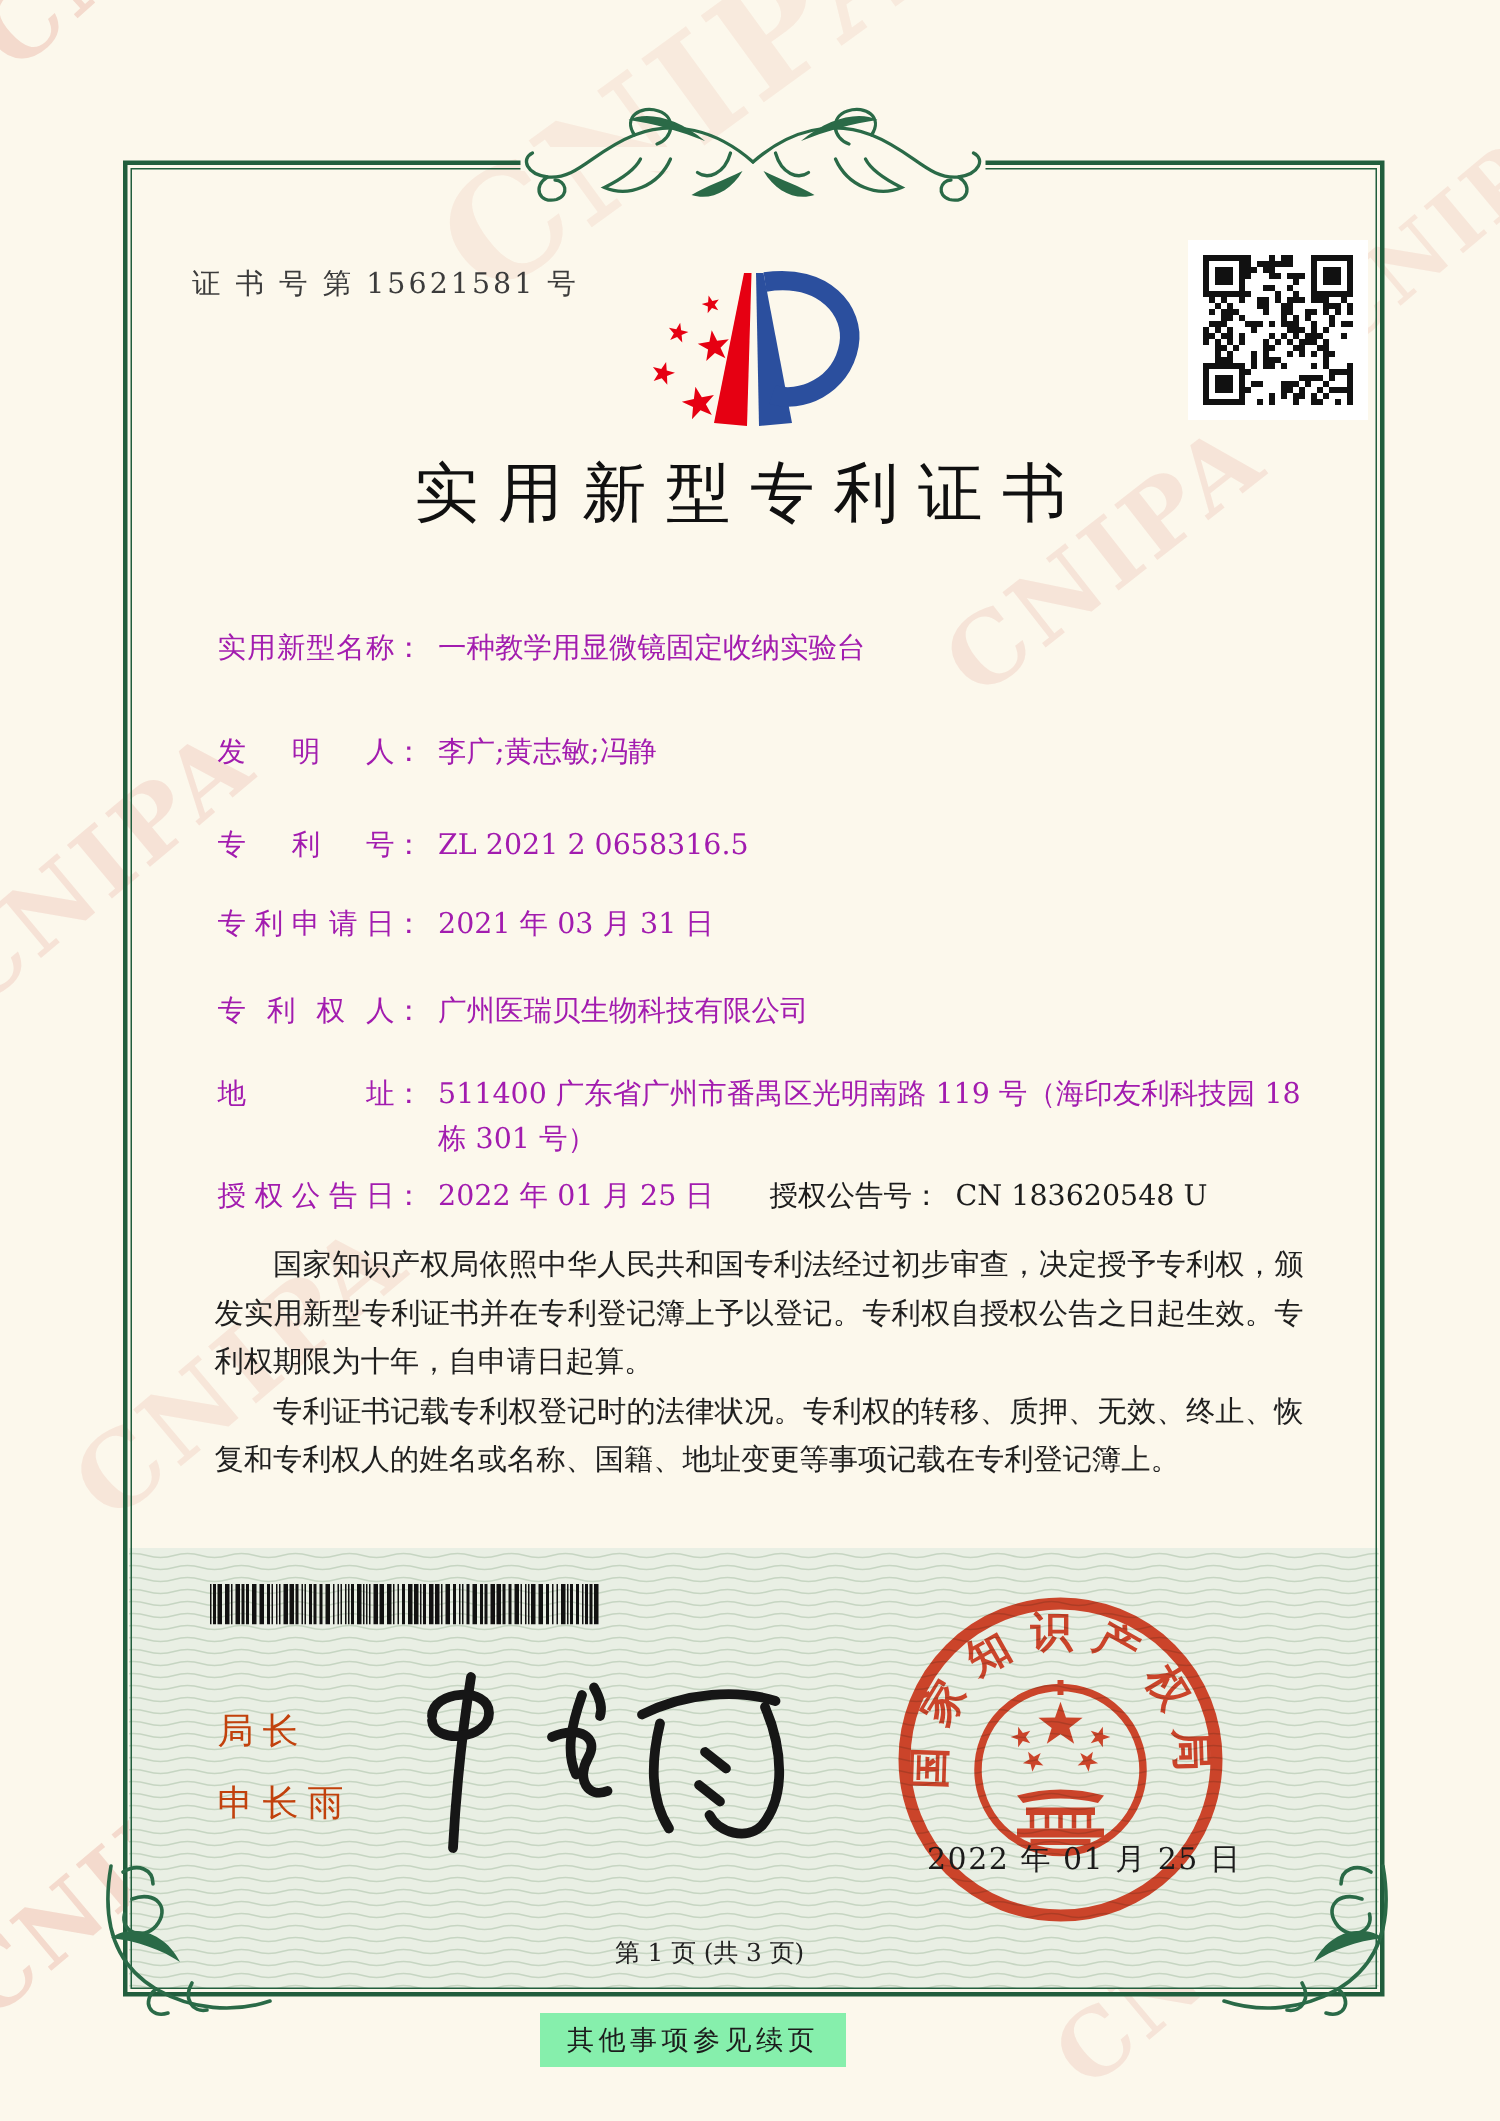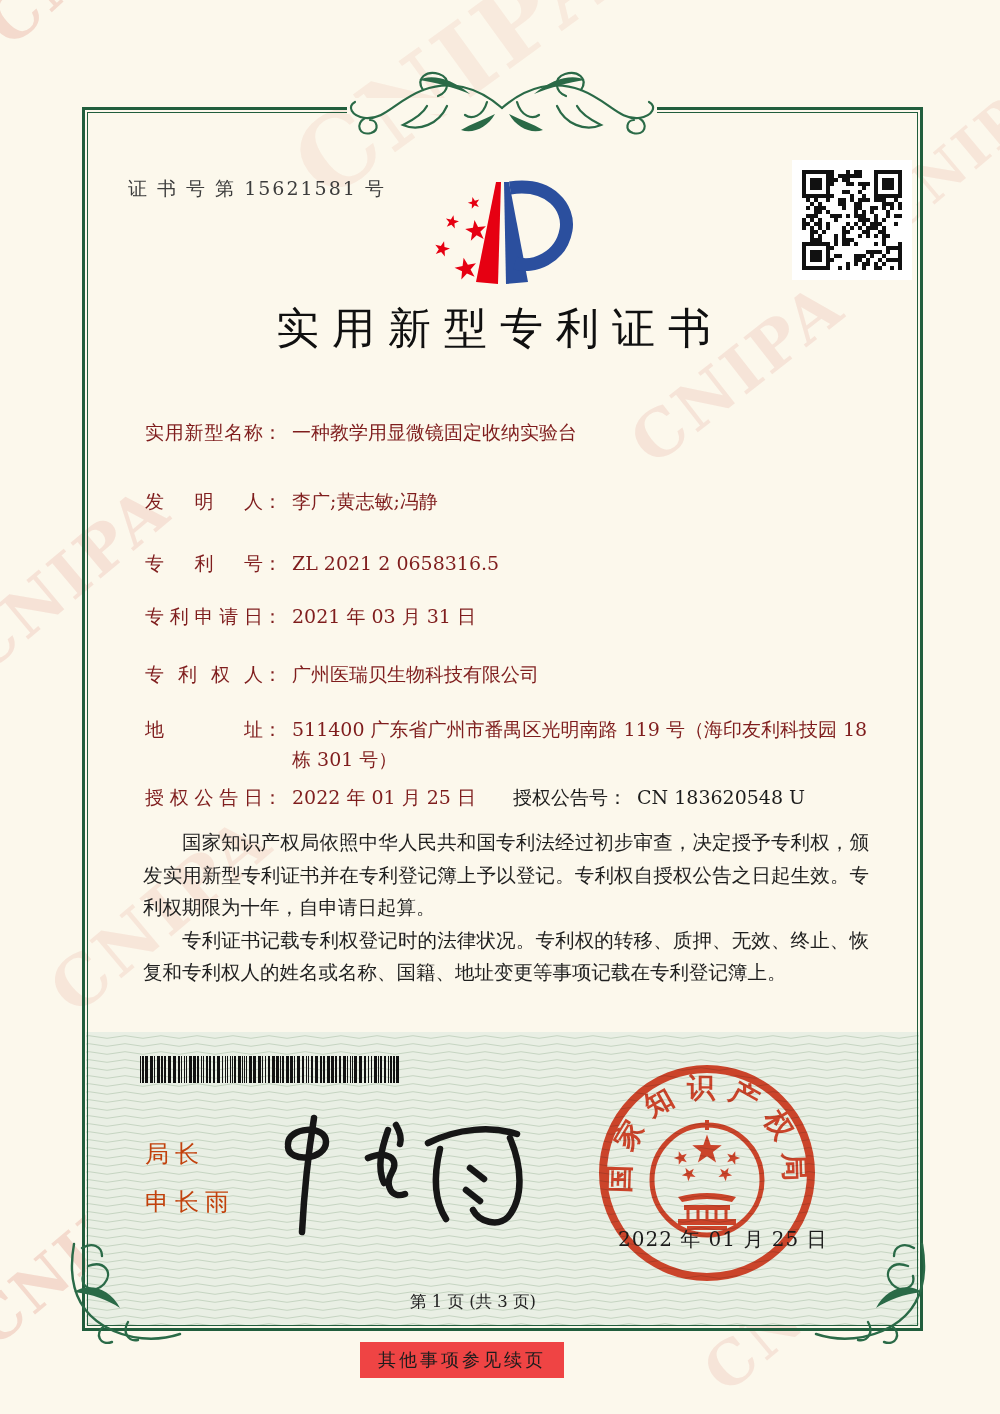--- a/index.html
+++ b/index.html
@@ -36,21 +36,21 @@
   
   .cert-no{position:absolute;left:128px;top:176px;z-index:3;font-size:19px;
     letter-spacing:2px;color:#3c3c3c;}
   .qr-wrap{position:absolute;left:792px;top:160px;width:120px;height:120px;
     background:#fff;z-index:3;display:flex;align-items:center;justify-content:center;}
   .logo{position:absolute;left:400px;top:170px;z-index:3;}
   .title{position:absolute;left:0;width:1000px;top:300px;z-index:3;text-align:center;
     font-size:43px;font-weight:normal;letter-spacing:13px;color:#101010;}
   
   .frow{position:absolute;left:145px;z-index:3;display:flex;font-size:19px;
-    line-height:30px;color:#7f1d1d;}
+    line-height:30px;color:#a21caf;}
   .flabel{display:inline-block;width:118px;text-align:justify;text-align-last:justify;
     flex:0 0 118px;}
   .fcolon{flex:0 0 auto;}
   .fvalue{padding-left:10px;max-width:600px;}
   .r0{top:417px}.r1{top:486px}.r2{top:548px}.r3{top:601px}.r4{top:659px}
   .r5{top:714px}.r6{top:782px}
   .frow-sub{position:absolute;left:513px;top:782px;z-index:3;display:flex;
     font-size:19px;line-height:30px;color:#1c1c1c;}
   
   .body-text{position:absolute;left:143px;top:827px;width:726px;z-index:3;
@@ -63,21 +63,21 @@
     color:#c2410c;letter-spacing:6px;}
   .director div{margin-bottom:16px;}
   .signature{position:absolute;left:268px;top:1100px;z-index:3;}
   .seal{position:absolute;left:592px;top:1058px;z-index:4;opacity:.93;
     mix-blend-mode:multiply;}
   .seal-date{position:absolute;left:618px;top:1226px;z-index:5;font-size:20px;
     letter-spacing:1px;color:#1b1b1b;white-space:nowrap;}
   .page-info{position:absolute;left:0;width:946px;top:1291px;z-index:3;
     text-align:center;font-size:16.5px;color:#222;}
   .note{position:absolute;left:0;width:924px;top:1342px;z-index:3;text-align:center;}
-  .note span{display:inline-block;background:#ef4444;padding:6px 18px;
+  .note span{display:inline-block;background:#86efac;padding:6px 18px;
     font-size:18px;letter-spacing:3px;color:#1c1c1c;}
   .hidden-defs{position:absolute;width:0;height:0;overflow:hidden;}
 </style>
 </head>
 <body>
 
 <div class="page">
 
   <svg class="hidden-defs" aria-hidden="true">
     <defs>

